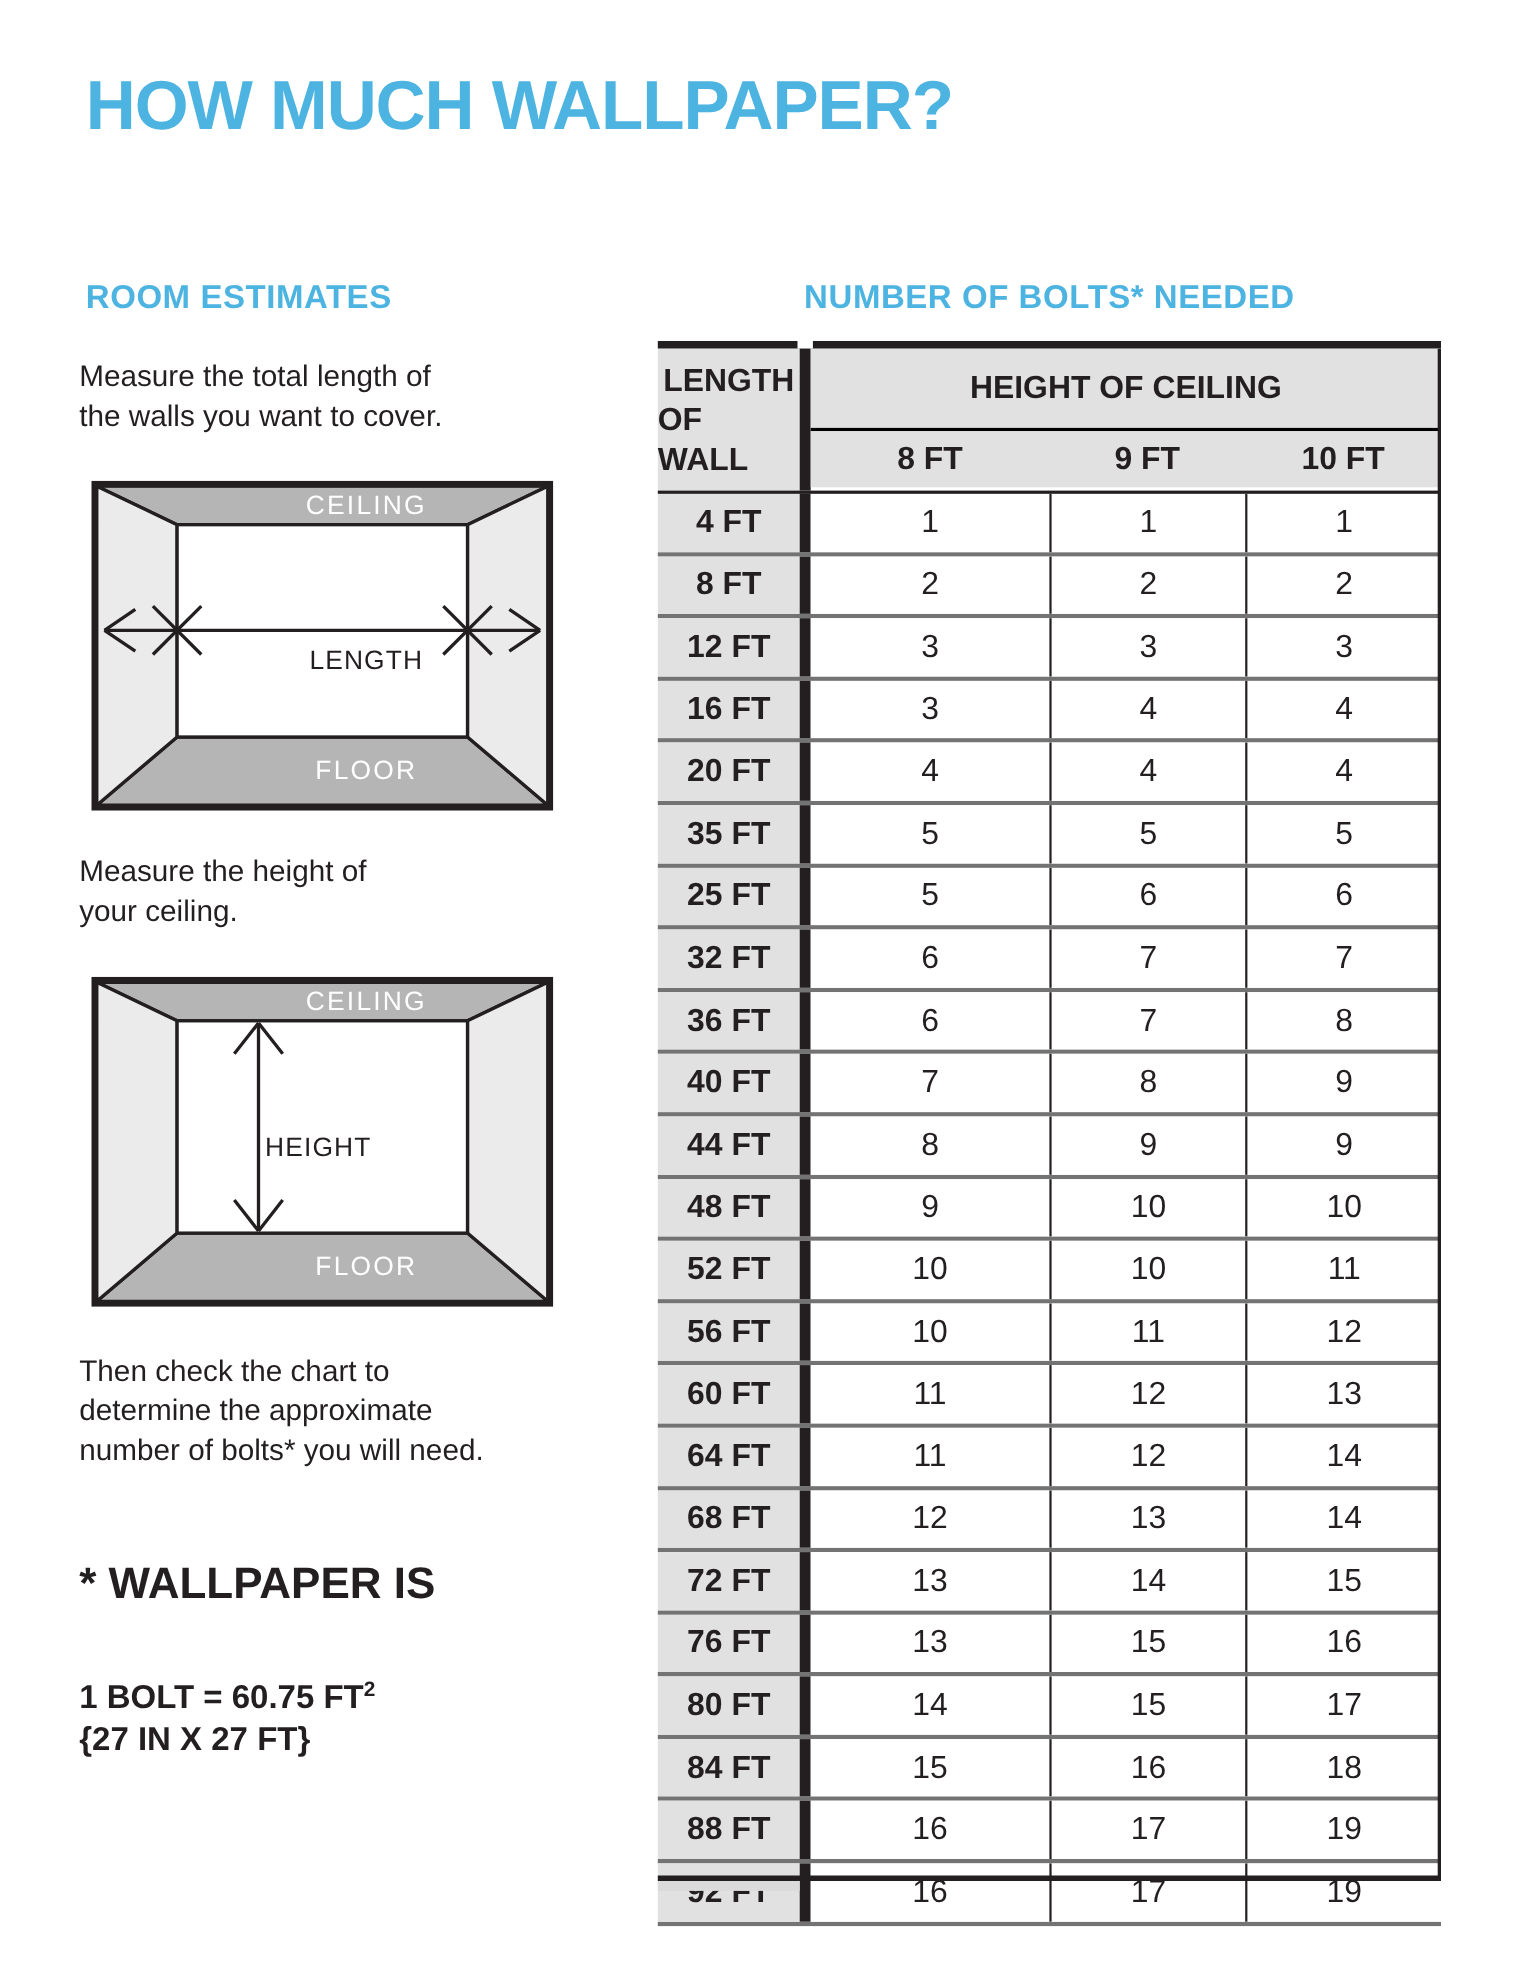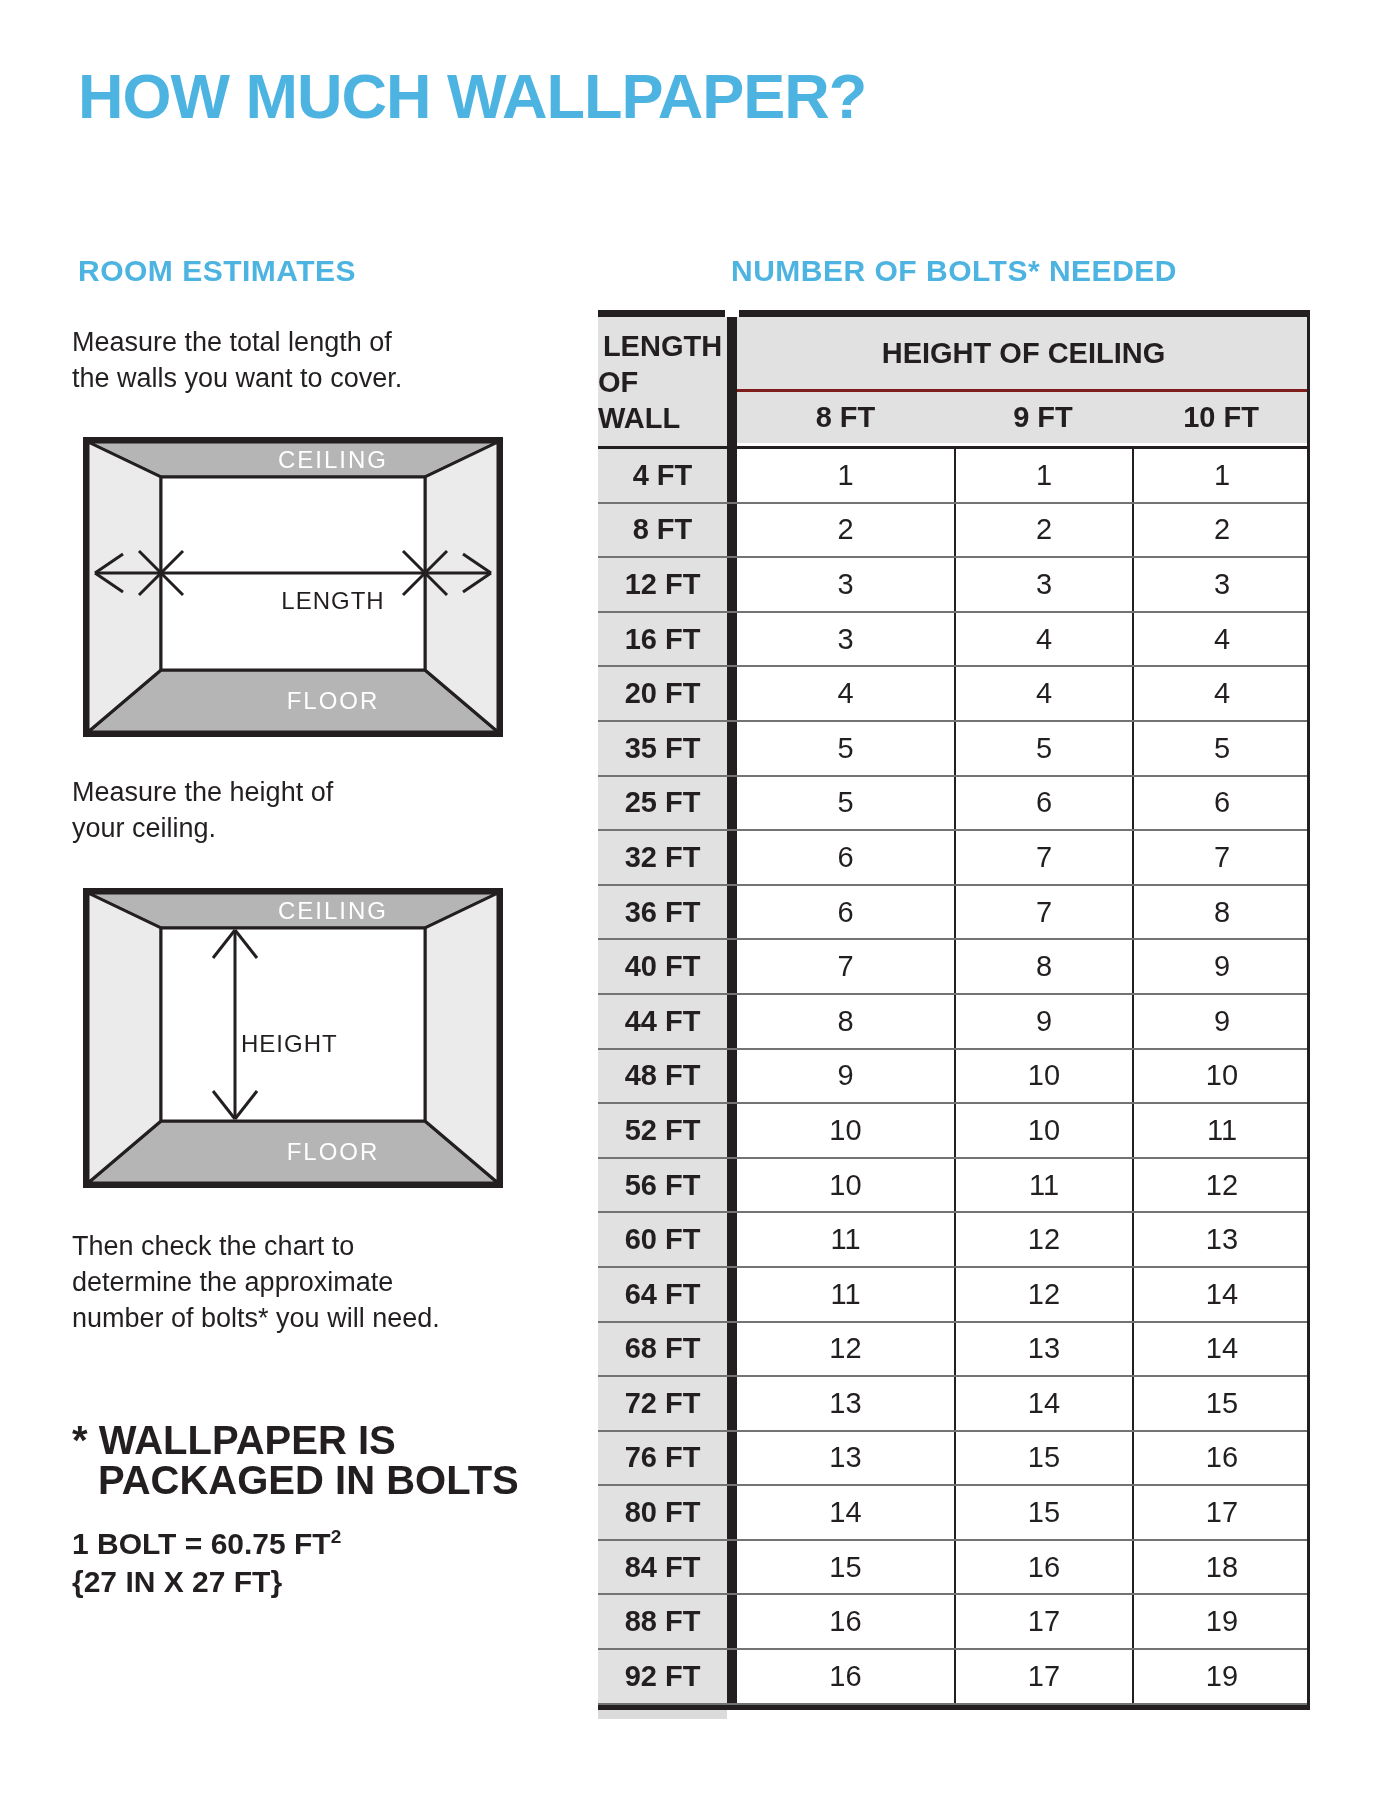--- a/index.html
+++ b/index.html
@@ -34,27 +34,27 @@
   .btable{left:598px;top:310px;width:712px;height:1408px;}
   .topbar{left:0;top:0;width:712px;height:7px;background:#231f20;}
   .topnotch{left:127px;top:0;width:14px;height:7px;background:#ffffff;}
   .rightbar{left:709px;top:7px;width:3px;height:1393px;background:#231f20;}
   .bottombar{left:0;top:1395px;width:712px;height:5px;background:#231f20;}
   .understrip{left:0;top:1400px;width:129px;height:9px;background:#dbdbdc;}
   .thead{left:0;top:7px;width:712px;height:129px;display:grid;grid-template-columns:129px 10px 573px;}
   .thead .corner{background:#e1e1e2;display:flex;flex-direction:column;align-items:center;justify-content:center;
                  font-size:29px;font-weight:bold;line-height:36px;}
   .vblack{background:#231f20;}
-  .headright .group{height:75px;background:#e1e1e2;border-bottom:3px solid #7f1d1d;display:flex;align-items:center;justify-content:center;
+  .headright .group{height:75px;background:#e1e1e2;border-bottom:3px solid #000000;display:flex;align-items:center;justify-content:center;
                     font-size:29px;font-weight:bold;box-sizing:border-box;}
   .headright .subs{height:51px;background:#e1e1e2;display:grid;grid-template-columns:217px 178px 178px;}
   .headright .subs div{display:flex;align-items:center;justify-content:center;font-size:29px;font-weight:bold;}
   .headsep{left:0;top:136px;width:712px;height:3px;background:#231f20;}
   .rows{left:0;top:139px;width:712px;}
-  .trow{display:grid;grid-template-columns:129px 10px 217px 178px 178px;height:52.6px;border-bottom:2px solid #737373;}
+  .trow{display:grid;grid-template-columns:129px 10px 217px 178px 178px;height:52.6px;border-bottom:4px solid #737373;}
   .trow .cell{display:flex;align-items:center;justify-content:center;font-size:29px;}
   .trow .label{background:#e1e1e2;font-weight:bold;}
   .trow .val{background:#ffffff;}
   .trow .mid{border-left:2px solid #231f20;}
   .accent{color:#4db4e2;}
 </style>
 </head>
 <body>
 
 <div class="page">
@@ -120,21 +120,20 @@
   </div>
 
   <div class="abs body-text p3">
     <div>Then check the chart to</div>
     <div>determine the approximate</div>
     <div>number of bolts* you will need.</div>
   </div>
 
   <div class="abs footnote">
     <div>* WALLPAPER IS</div>
-    <div class="ind">PACKAGED IN BOLTS</div>
   </div>
 
   <div class="abs boltinfo">
     <div><span>1 BOLT = 60.75 FT</span><sup>2</sup></div>
     <div>{27 IN X 27 FT}</div>
   </div>
 
   <div class="abs sec-head table-head accent">NUMBER OF BOLTS* NEEDED</div>
 
   <div class="abs btable">

